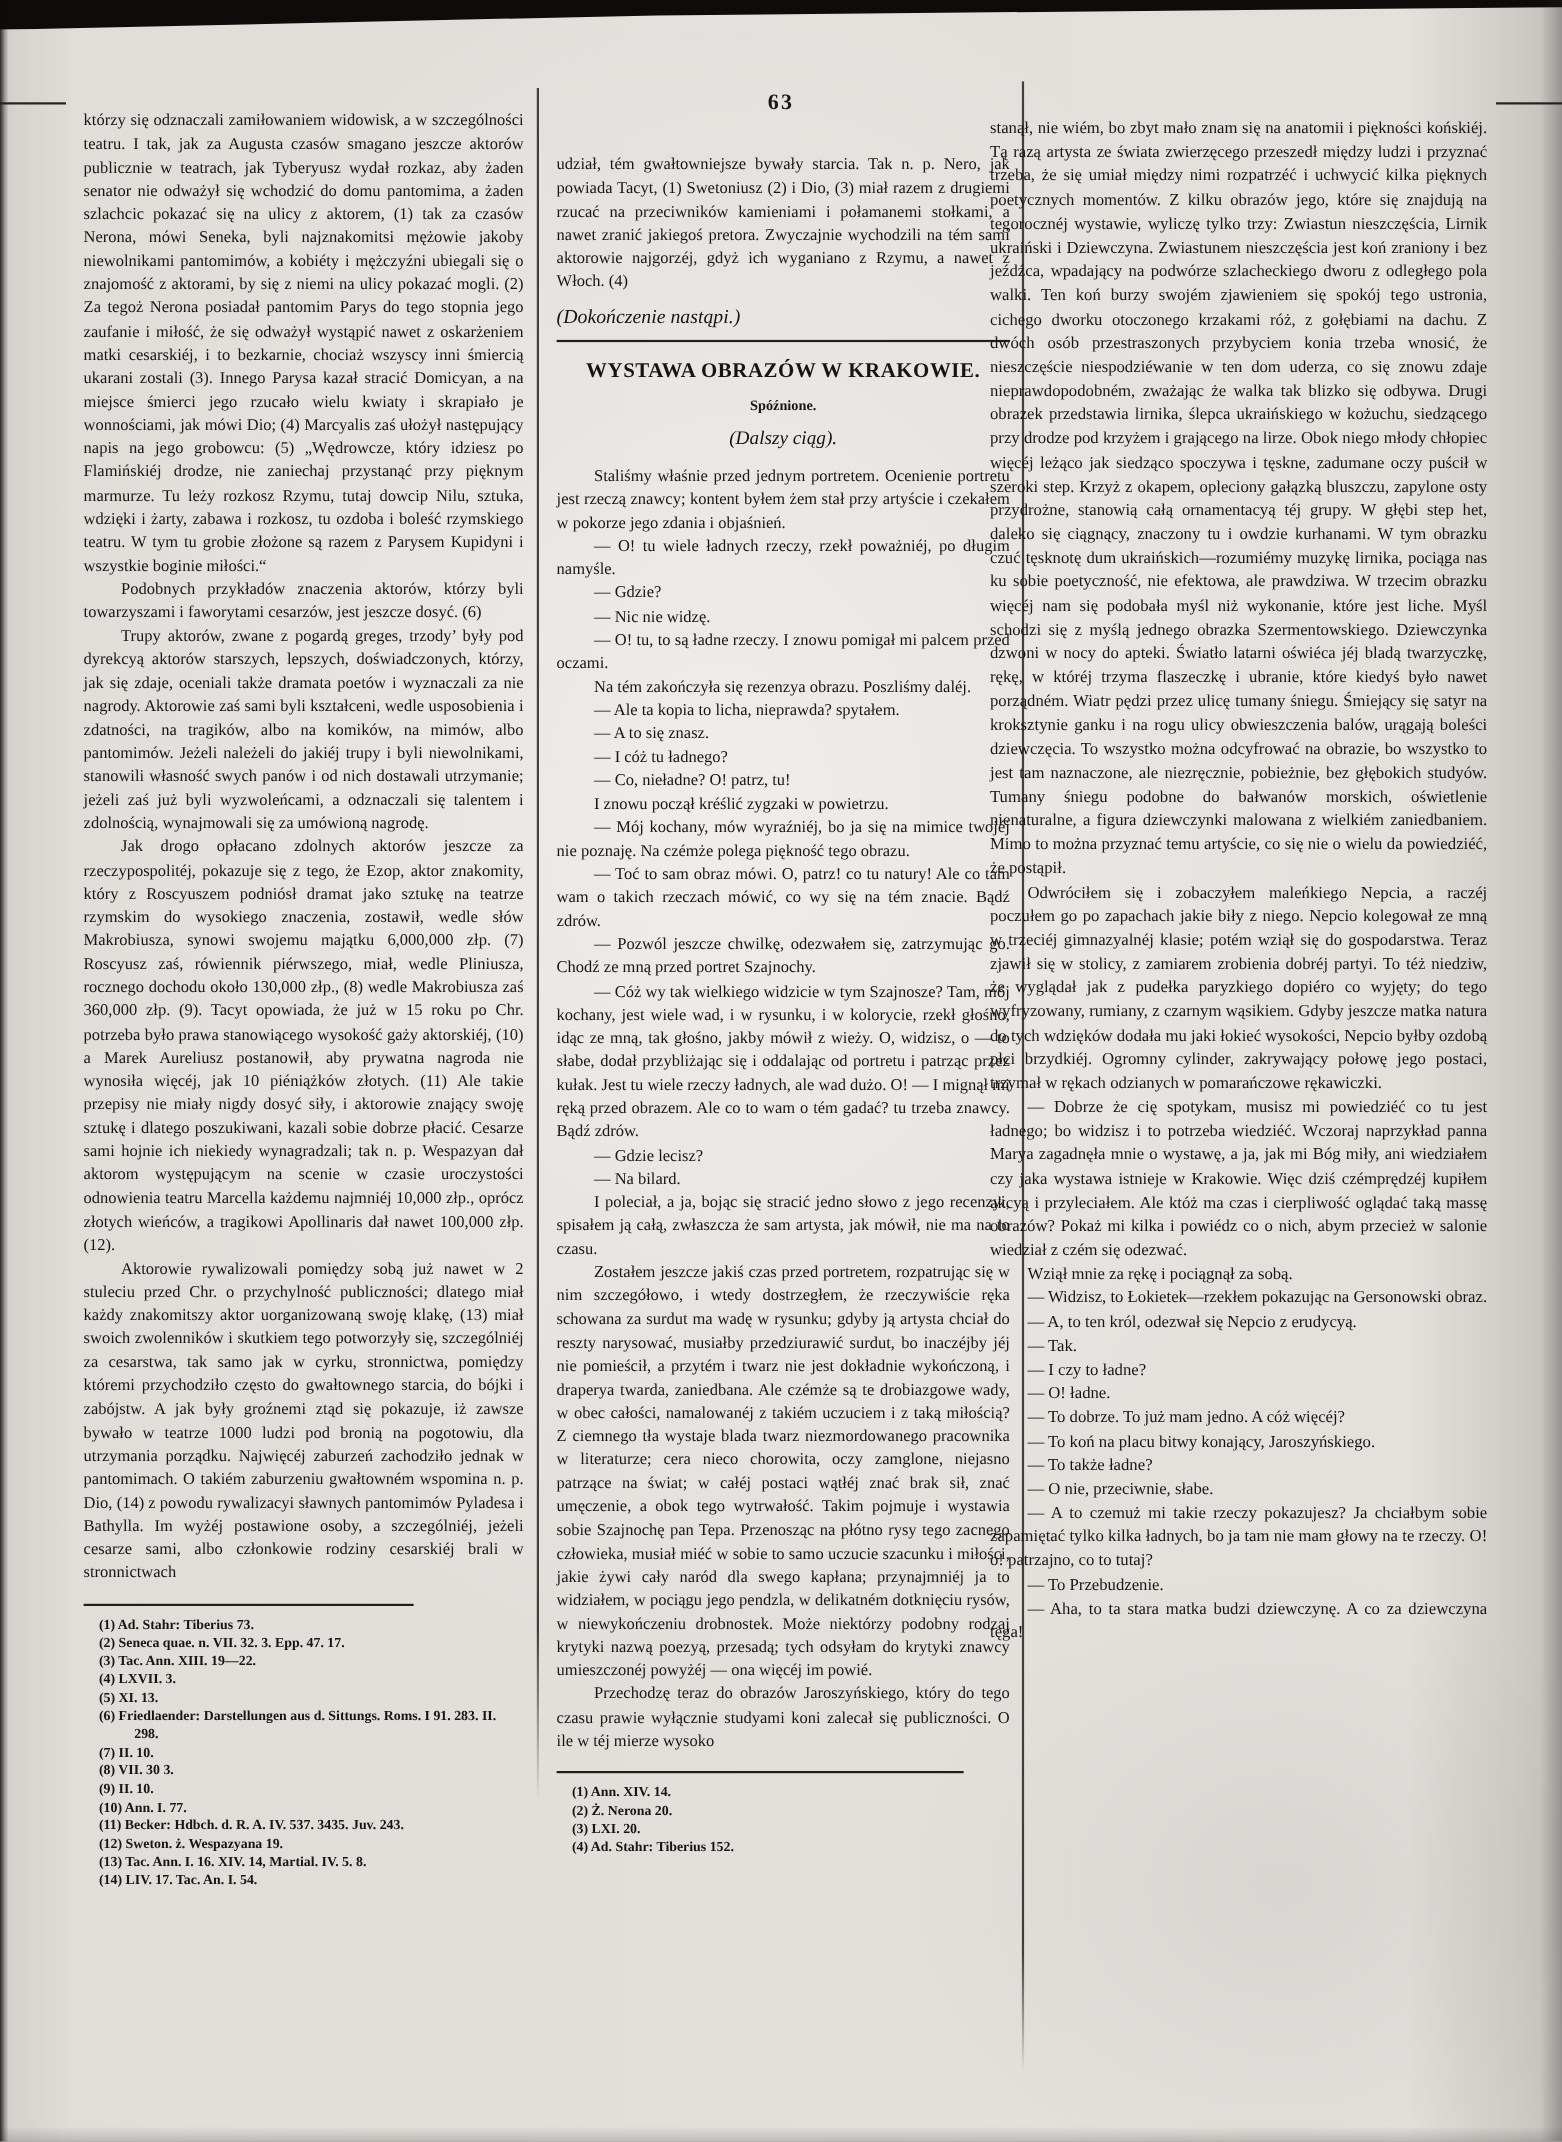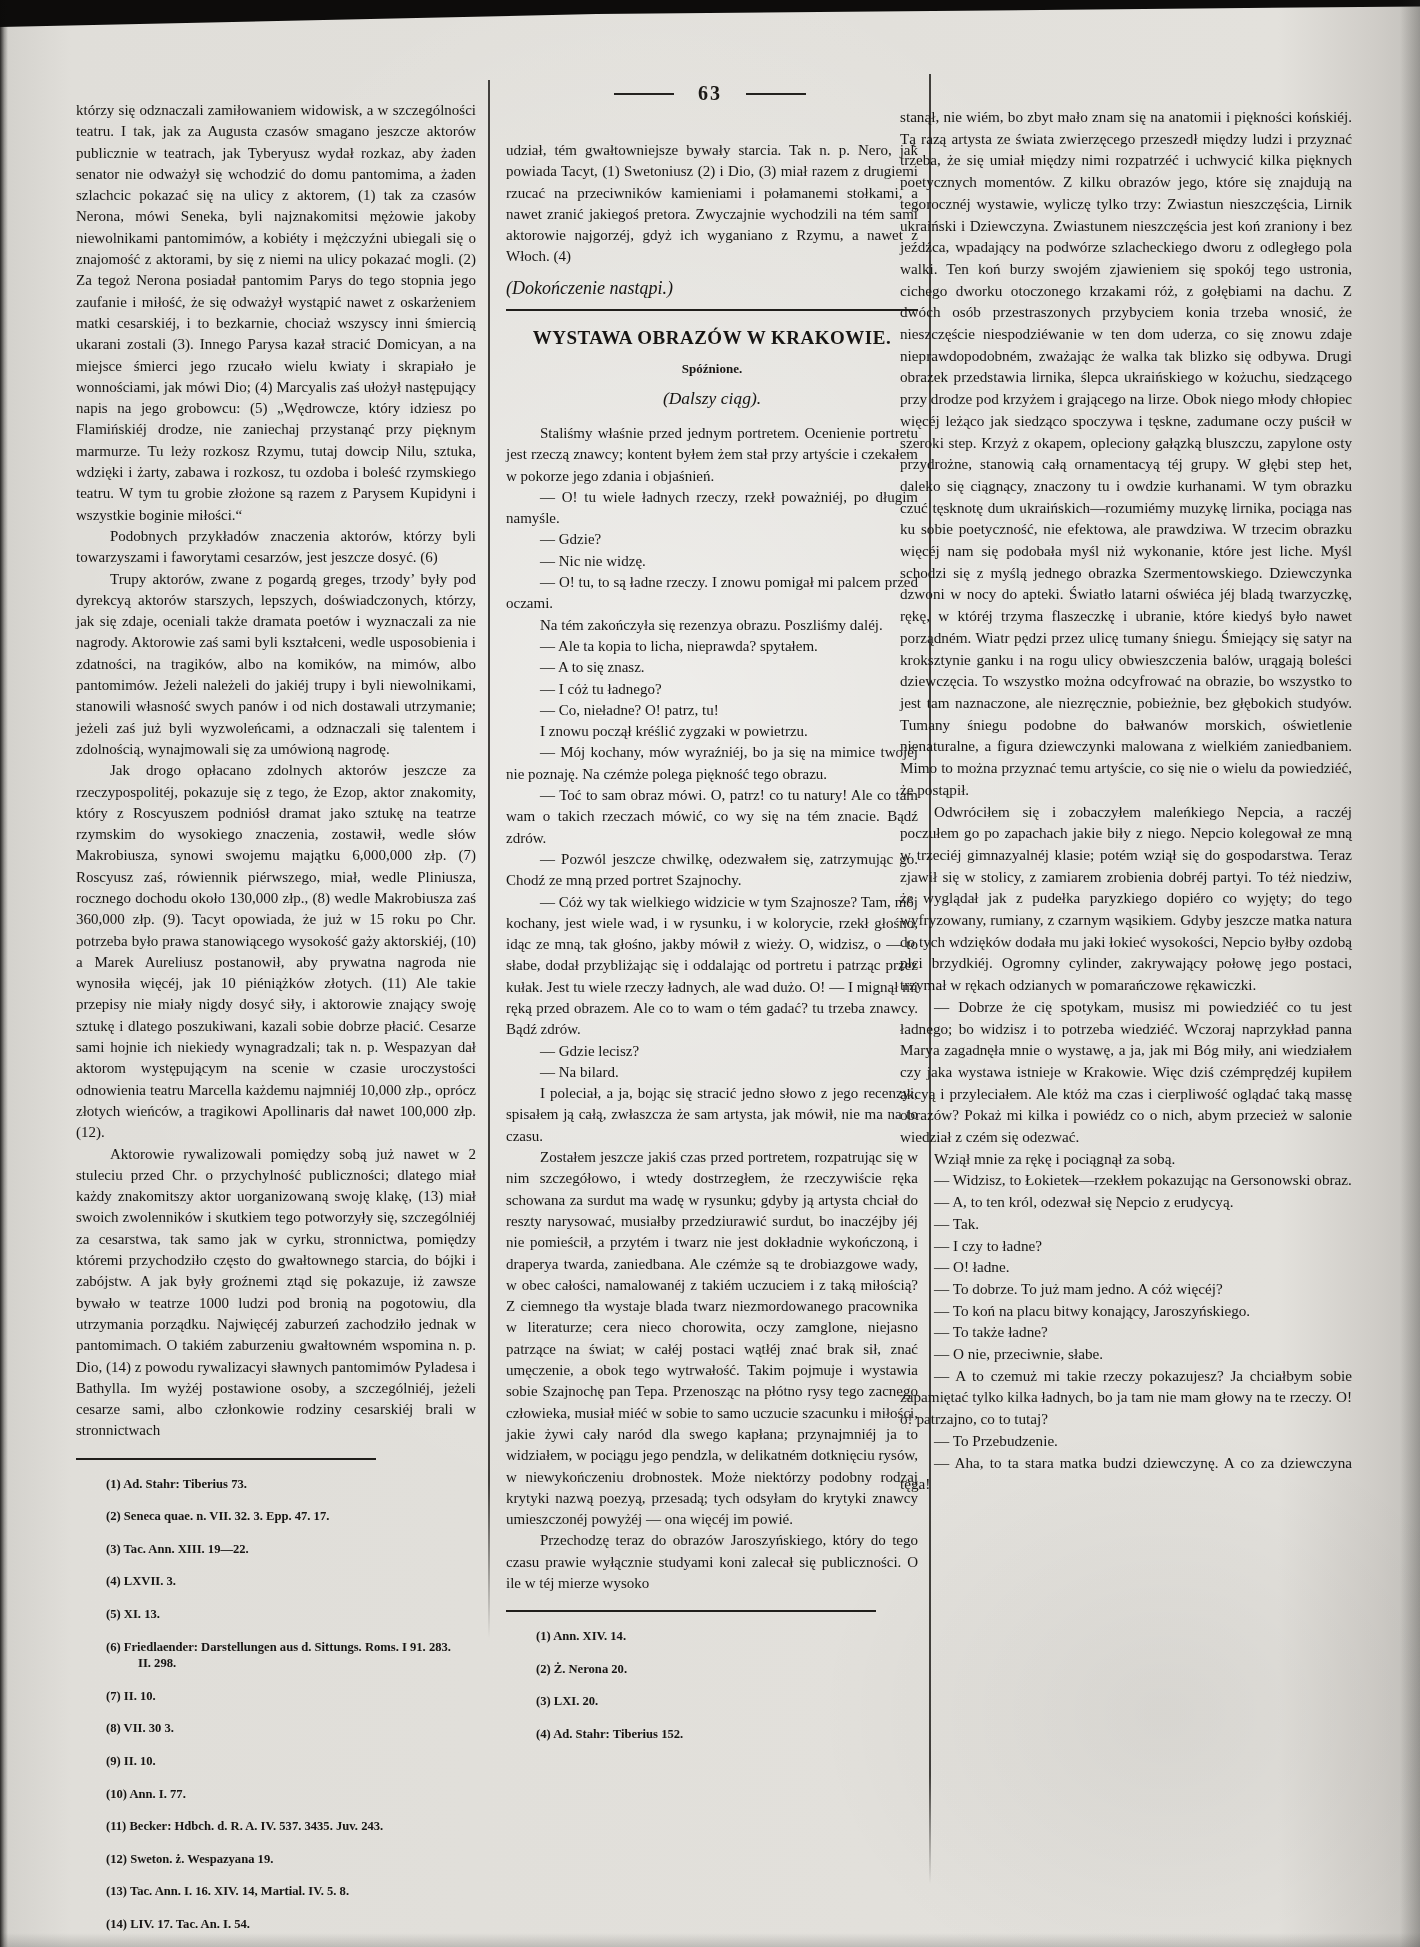--- a/index.html
+++ b/index.html
@@ -27,21 +27,21 @@
   .edge-right{
     position:absolute;top:0;right:0;width:20px;height:100%;
     background:linear-gradient(to left,rgba(40,38,36,.28),rgba(40,38,36,0));
   }
   .edge-bottom{
     position:absolute;bottom:0;left:0;width:100%;height:14px;
     background:linear-gradient(to top,rgba(30,28,26,.18),rgba(30,28,26,0));
   }
   .pagenum{
     position:absolute;top:82px;left:0;width:100%;
-    display:flex;justify-content:center;align-items:center;gap:24px;
+    display:flex;justify-content:space-between;align-items:center;gap:24px;
     font-size:20px;letter-spacing:2px;font-weight:bold;color:#1b1916;
   }
   .pagenum .dash{width:60px;height:2px;background:#24221f;}
   .vrule{position:absolute;width:2px;}
   .vrule1{left:488px;top:80px;height:1558px;
     background:linear-gradient(to bottom,rgba(25,23,20,.8) 0,rgba(25,23,20,.8) 90%,rgba(25,23,20,0));}
   .vrule2{left:929px;top:74px;height:1810px;
     background:linear-gradient(to bottom,rgba(25,23,20,.8) 0,rgba(25,23,20,.8) 94%,rgba(25,23,20,0));}
   .col{position:absolute;text-align:justify;hyphens:auto;}
   .col-left{left:76px;top:100px;width:400px;font-size:15px;line-height:21.3px;}
@@ -50,21 +50,21 @@
   .para{margin:0;text-indent:34px;}
   .para.noindent{text-indent:0;}
   .closing{margin:10px 0 10px;font-style:italic;font-size:18px;text-indent:0;}
   .section-rule{height:2px;background:#201e1b;margin:10px 0 16px;}
   .art-title{margin:8px 0 10px;text-align:center;font-weight:bold;font-size:19px;letter-spacing:.5px;text-indent:0;}
   .art-sub1{margin:0 0 8px;text-align:center;font-weight:bold;font-size:13px;text-indent:0;}
   .art-sub2{margin:0 0 14px;text-align:center;font-style:italic;font-size:17.5px;text-indent:0;}
   .fnrule{height:2px;background:#201e1b;width:300px;margin:16px 0 9px;}
   .fnrule-mid{width:370px;}
   .footnotes{font-size:12.6px;line-height:16.6px;font-weight:bold;text-align:left;}
-  .fn{margin:16px;padding-left:46px;text-indent:-32px;}
+  .fn{margin:0;padding-left:46px;text-indent:-32px;}
 </style>
 </head>
 <body>
 
 <div class="page">
 
   <div class="edge-top"></div>
   <div class="edge-left"></div>
   <div class="edge-right"></div>
   <div class="edge-bottom"></div>

